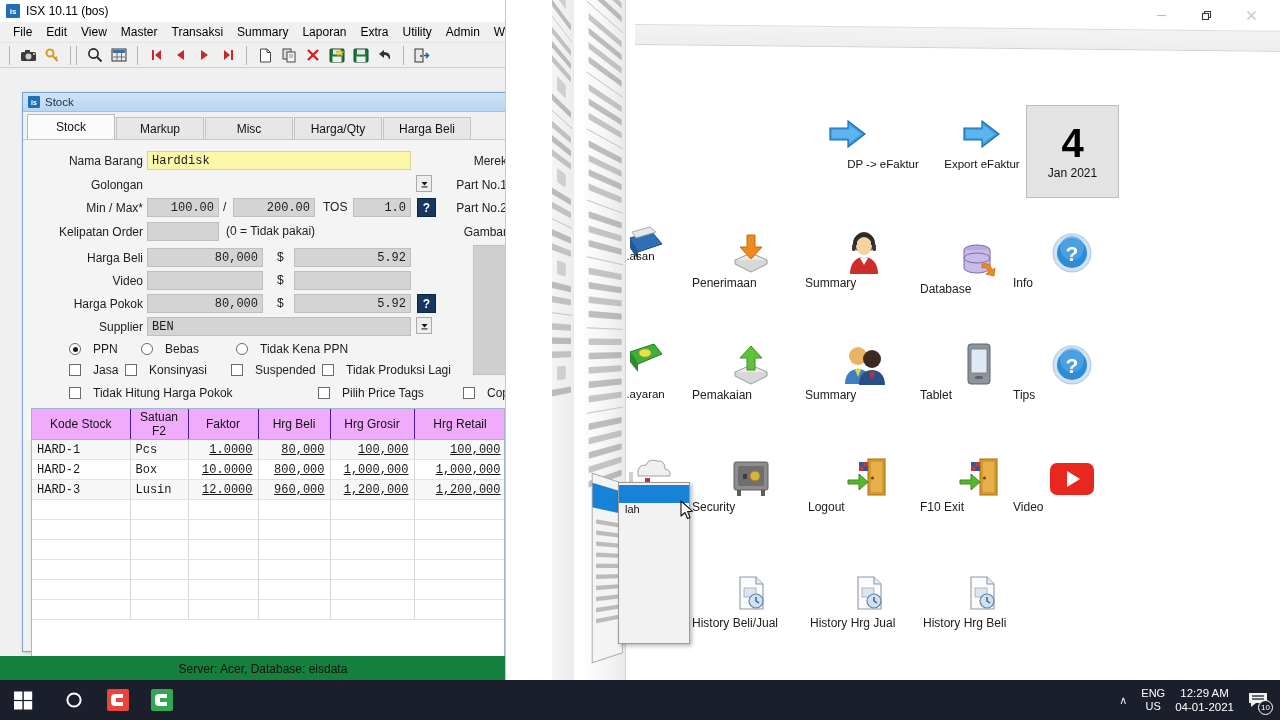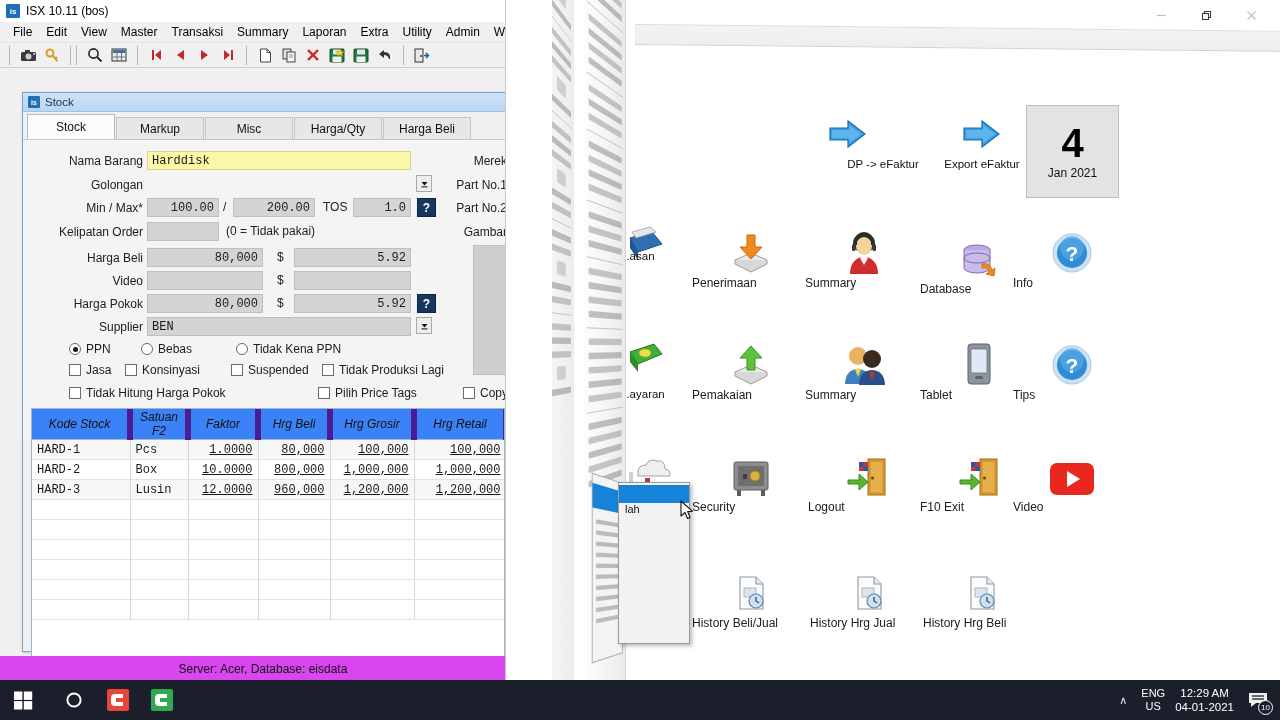--- a/index.html
+++ b/index.html
@@ -170,47 +170,47 @@
     font-size:9px; color:#111;
   }
   .qbtn {
     position:absolute; width:19px;height:19px; background:#17375e;
     border:1px solid #0d2742; display:flex;align-items:center;justify-content:center;
     color:#fff; font-size:12px; font-weight:bold;
   }
   .imgbox {
     position:absolute; background:#cfcfcf; border:1px solid #c0c0c0;
   }
-  .radio, .cbx { position:absolute; font-size:12px; color:#1c1c1c; display:flex; align-items:center; gap:5px; white-space:nowrap;}
+  .radio, .cbx { position:absolute; font-size:12px; color:#1c1c1c; display:flex; align-items:center; gap:12px; white-space:nowrap;}
   .rdot { width:12px;height:12px;border:1px solid #6b6b6b; border-radius:50%; background:#fff;
           display:flex;align-items:center;justify-content:center; flex:0 0 auto;}
   .rdot i { width:5px;height:5px;border-radius:50%;background:#1a1a1a; display:block; }
   .ckb { width:12px;height:12px;border:1px solid #6b6b6b; background:#fff; flex:0 0 auto; }
   .note { position:absolute; font-size:12px; color:#202020; }
 
   
   .gridwrap {
     position:absolute; left:8px; top:315px; width:474px; height:254px;
     background:#fff; border:1px solid #9fb7cc; overflow:hidden;
   }
   table.g { border-collapse: collapse; width:100%; table-layout:fixed; }
   table.g th {
-    height:28px; background:#3b82f6; font-size:12px; font-weight:normal; color:#111;
-    border-right:6px solid #4c1d95; border-bottom:1px solid #9fb7cc;font-style:italic;
+    height:28px; background:#f0abfc; font-size:12px; font-weight:normal; color:#111;
+    border-right:1px solid #4c1d95; border-bottom:1px solid #9fb7cc;
   }
   table.g td {
     height:20px; font-size:12px; color:#1a1a1a; padding:0 5px;
     border-right:1px solid #d6d6d6; border-bottom:1px solid #e2e2e2;
     font-family:"Liberation Mono", monospace;
   }
   table.g tr.data td { background:#f7f7f7; }
   table.g td.num { text-align:right;text-decoration:underline; }
   .statusbar {
     position:absolute; left:0; bottom:0; width:506px; height:26px;
-    background:#d946ef; display:flex; align-items:center; justify-content:center;
+    background:#15803d; display:flex; align-items:center; justify-content:center;
     font-size:12px; color:#111;padding-left:20px;
   }
 
   
   .taskbar {
     position:absolute; left:0; bottom:0; width:1280px; height:40px;
     background:#1a1f2b; display:flex; align-items:center;
   }
   .startbtn { width:46px;height:40px;display:flex;align-items:center;justify-content:center; }
   .searchbox {

